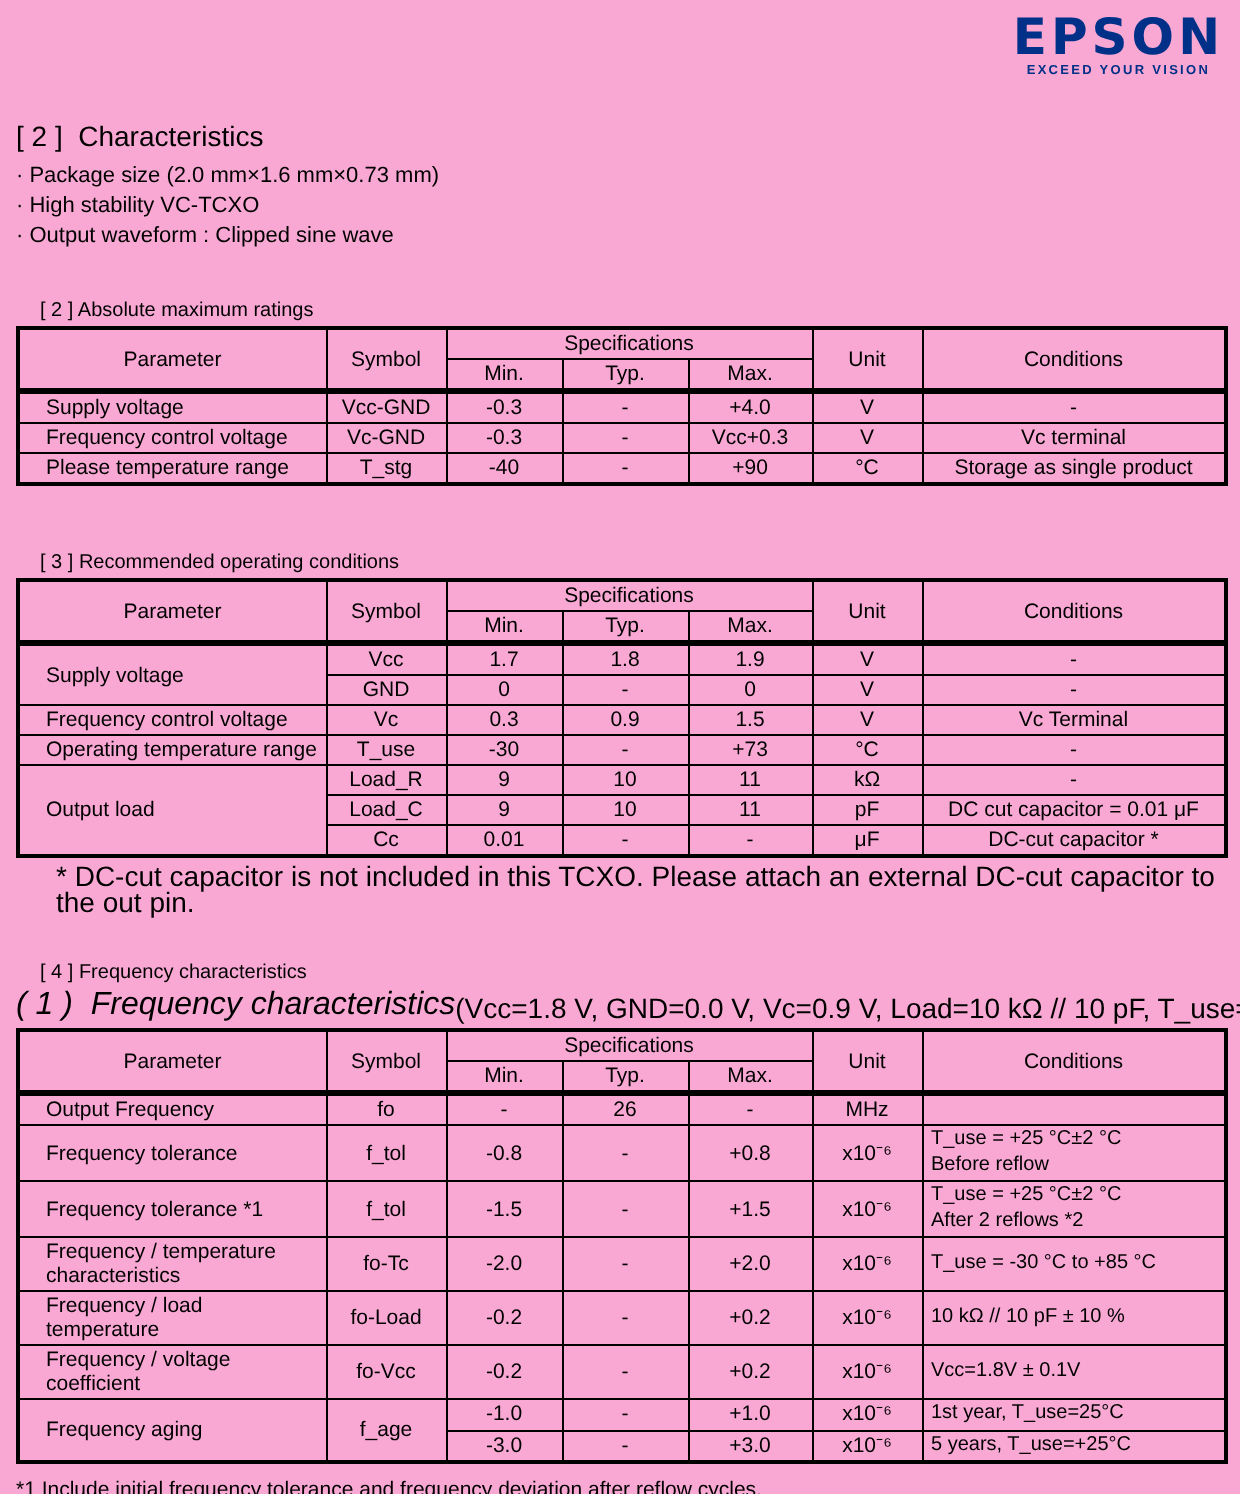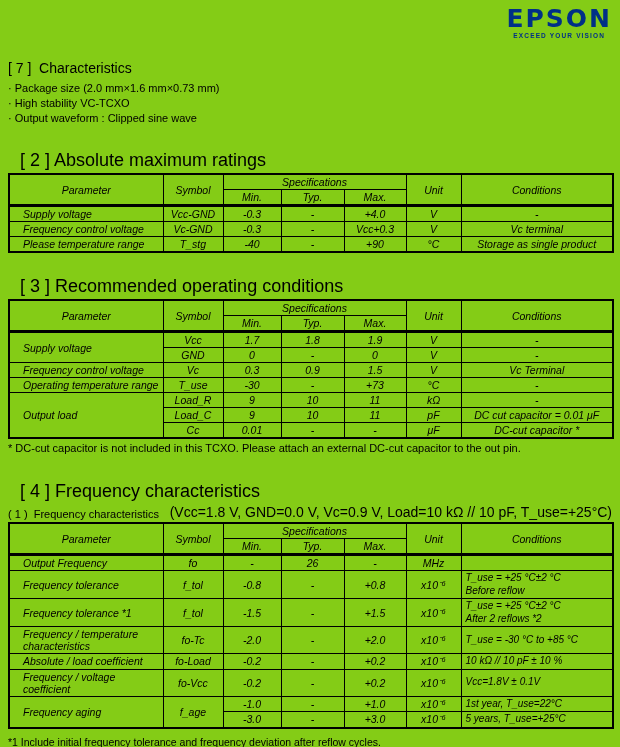--- a/index.html
+++ b/index.html
@@ -1,70 +1,70 @@
 <!DOCTYPE html>
 <html><head>
 <meta charset="utf-8">
 <style>
   * { margin:0; padding:0; box-sizing:border-box; }
   html,body { background:#fff; }
   .page {
-    position:relative; width:620px; height:747px; background:#84cc16;
+    position:relative; width:620px; height:747px; background:#f9a8d4;
     font-family:"Liberation Sans", sans-serif; color:#000; overflow:hidden;
   }
   
   .logo { position:absolute; top:6px; right:8px; text-align:center; line-height:1; }
   .logo .brand { font-weight:bold; font-size:25px; letter-spacing:2px; font-family:"DejaVu Sans", sans-serif; }
   .logo .tagline { font-weight:bold; font-size:6.5px; letter-spacing:1.15px; margin-top:2px; white-space:nowrap; }
   
   .section { position:absolute; left:8px; width:604px; }
   #sec1 { top:60px; }
   #sec2 { top:150px; }
   #sec3 { top:276px; }
   #sec4 { top:481px; }
   .sec-title { font-size:14px; white-space:pre; margin-bottom:5px; }
-  .sec-title.small { font-size:18px; margin-bottom:2px;padding-left:12px; }
+  .sec-title.small { font-size:10px; margin-bottom:2px;padding-left:12px; }
   .bullets { font-size:11px; }
   .bullets div { line-height:15.2px; white-space:pre; }
   .sub-row { display:flex; justify-content:space-between; align-items:flex-end; margin-bottom:2px; }
-  .sub-title { font-size:11px; white-space:pre; }
+  .sub-title { font-size:16px; white-space:pre;font-style:italic; }
   .test-cond { font-size:14px; white-space:pre; }
   
-  table { border-collapse:collapse; width:604px; table-layout:fixed;font-style:italic; }
+  table { border-collapse:collapse; width:604px; table-layout:fixed; }
   table, tr, th, td { border:1px solid #000; }
   table { border-width:2px; }
   thead { border-bottom:3px solid #000; }
   th, td {
     font-weight:normal; font-size:10.5px; line-height:12px;
     padding:1px 2px; text-align:center; vertical-align:middle;
     overflow:hidden;
   }
   th { height:15px; }
   td { height:14px; }
   td.param { text-align:left; padding-left:13px; }
   td.cond-left { text-align:left; padding-left:4px; font-size:10px; white-space:pre-line; line-height:12.5px; }
   col.c-param { width:154px; } col.c-sym { width:60px; }
   col.c-min { width:58px; } col.c-typ { width:63px; } col.c-max { width:62px; }
   col.c-unit { width:55px; } col.c-cond { width:152px; }
-  .footnote { font-size:11px; margin-top:3px; line-height:13px; }
+  .footnote { font-size:14px; margin-top:3px; line-height:13px;margin-left:20px; }
   .footnotes { margin-top:6px; }
   .footnotes div { font-size:10.5px; line-height:15px; white-space:pre; }
 </style>
 </head>
 <body>
 
 <div class="page">
 
   <div class="logo" style="color:#003087;">
     <div class="brand">EPSON</div>
     <div class="tagline">EXCEED YOUR VISION</div>
   </div>
 
   <div class="section" id="sec1">
-    <div class="sec-title">[ 7 ]  Characteristics</div>
+    <div class="sec-title">[ 2 ]  Characteristics</div>
     <div class="bullets">
       <div>· Package size (2.0 mm×1.6 mm×0.73 mm)</div>
       <div>· High stability VC-TCXO</div>
       <div>· Output waveform : Clipped sine wave</div>
     </div>
   </div>
 
   <div class="section" id="sec2">
     <div class="sec-title small">[ 2 ] Absolute maximum ratings</div>
     <table>
@@ -278,21 +278,21 @@
         <tr>
           <td class="param">Frequency / temperature characteristics</td>
           <td>fo-Tc</td>
           <td>-2.0</td>
           <td>-</td>
           <td>+2.0</td>
           <td>x10⁻⁶</td>
           <td class="cond-left">T_use = -30  °C to +85  °C</td>
         </tr>
         <tr>
-          <td class="param">Absolute / load coefficient</td>
+          <td class="param">Frequency / load temperature</td>
           <td>fo-Load</td>
           <td>-0.2</td>
           <td>-</td>
           <td>+0.2</td>
           <td>x10⁻⁶</td>
           <td class="cond-left">10 kΩ // 10 pF ± 10 %</td>
         </tr>
         <tr>
           <td class="param">Frequency / voltage coefficient</td>
           <td>fo-Vcc</td>
@@ -302,21 +302,21 @@
           <td>x10⁻⁶</td>
           <td class="cond-left">Vcc=1.8V  ± 0.1V</td>
         </tr>
         <tr>
           <td class="param" rowspan="2">Frequency aging</td>
           <td rowspan="2">f_age</td>
           <td>-1.0</td>
           <td>-</td>
           <td>+1.0</td>
           <td>x10⁻⁶</td>
-          <td class="cond-left">1st year, T_use=22°C</td>
+          <td class="cond-left">1st year, T_use=25°C</td>
         </tr>
         <tr>
           <td>-3.0</td>
           <td>-</td>
           <td>+3.0</td>
           <td>x10⁻⁶</td>
           <td class="cond-left">5 years, T_use=+25°C</td>
         </tr>
       </tbody>
     </table>

